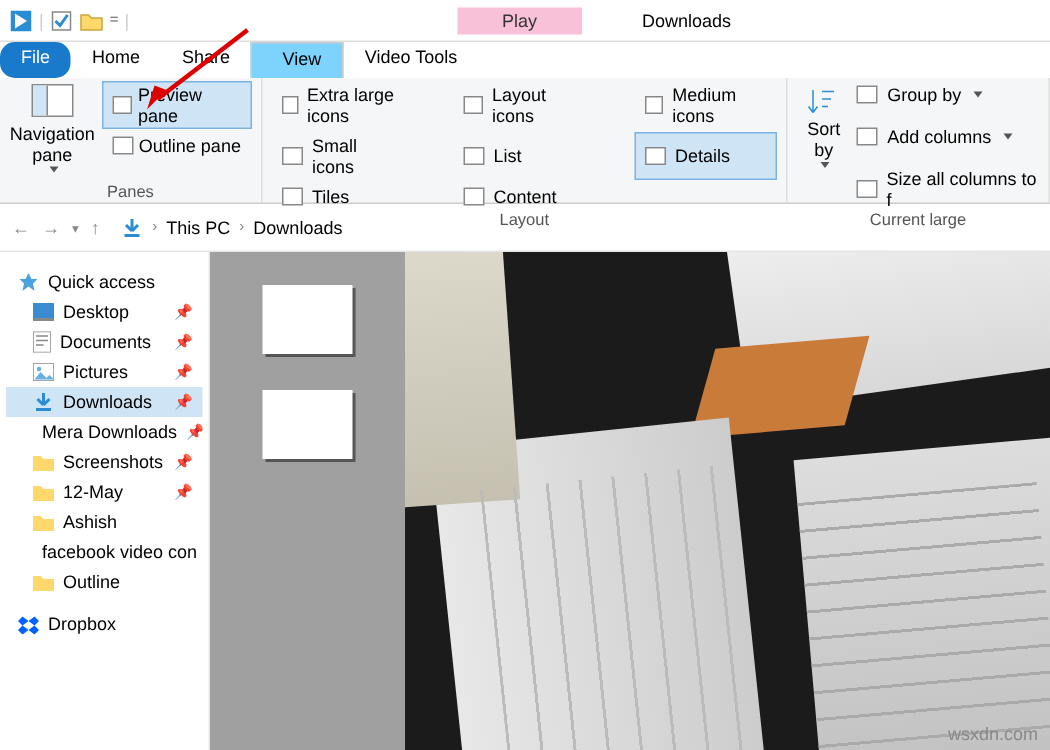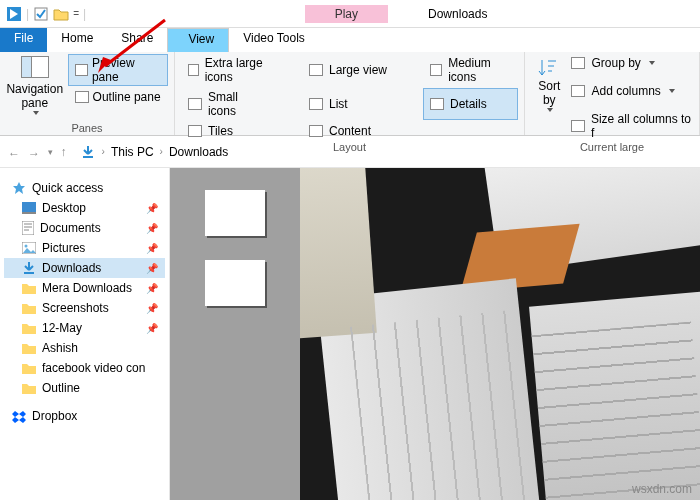--- a/index.html
+++ b/index.html
@@ -5,21 +5,21 @@
   * { box-sizing: border-box; margin: 0; padding: 0; font-family: "Segoe UI", sans-serif; }
   body { width: 700px; height: 500px; overflow: hidden; background: #fff; font-size: 12px; color: #000; position: relative; }
   .titlebar { height: 28px; display: flex; align-items: center; background: #fff; border-bottom: 1px solid #ddd; }
   .qat { display: flex; align-items: center; gap: 4px; padding: 0 6px; }
   .qat .icon { width: 16px; height: 16px; display: flex; align-items: center; justify-content: center; }
   .title-center { flex: 1; display: flex; justify-content: center; align-items: center; gap: 40px; }
   .play-tab { background: #f8c1d8; color: #333; padding: 2px 30px; font-size: 12px; }
   .title-text { font-size: 12px; }
   .menutabs { height: 24px; display: flex; align-items: stretch; background: #fff; }
   .menutab { padding: 3px 14px; color: #000; cursor: pointer; }
-  .menutab.file { background: #1979ca; color: #fff; }
+  .menutab.file { background: #1979ca; color: #fff; border-radius: 10px; }
   .menutab.active { border: 1px solid #ccc; border-bottom: none; background: #7dd3fc; padding-left: 20px; }
   .ribbon { display: flex; height: 84px; background: #f5f6f7; border-bottom: 1px solid #ccc; }
   .group { border-right: 1px solid #ddd; display: flex; flex-direction: column; padding: 2px 6px 0; }
   .group-body { flex: 1; display: flex; align-items: flex-start; gap: 4px; }
   .group-label { text-align: center; font-size: 11px; color: #555; padding: 1px 0; }
   .navpane-btn { display: flex; flex-direction: column; align-items: center; width: 60px; padding-top: 2px; }
   .navpane-btn .sq { width: 28px; height: 22px; border: 1px solid #888; background: #fff; position: relative; }
   .navpane-btn .sq::before { content: ""; position: absolute; left: 0; top: 0; width: 9px; height: 100%; background: #cfe5f6; border-right: 1px solid #888; }
   .pane-opts { display: flex; flex-direction: column; gap: 2px; }
   .pane-opt { display: flex; align-items: center; gap: 4px; padding: 1px 6px; border: 1px solid transparent; }
@@ -33,21 +33,21 @@
   .sort-ic { width: 22px; height: 22px; position: relative; }
   .cur-col { display: flex; flex-direction: column; gap: 14px; padding-top: 2px; }
   .cur-item { display: flex; align-items: center; gap: 6px; }
   .cur-item .cic { width: 14px; height: 12px; border: 1px solid #888; background: #fff; display: inline-block; }
   .addr { height: 32px; display: flex; align-items: center; gap: 8px; padding: 0 8px; border-bottom: 1px solid #e5e5e5; background: #fff; }
   .addr .nav-ic { color: #888; }
   .addr .field { flex: 1; display: flex; align-items: center; gap: 6px; border: 1px solid transparent; padding: 2px 4px; }
   .crumb { display: flex; align-items: center; gap: 6px; }
   .crumb-sep { color: #888; font-size: 10px; }
   .content { display: flex; height: 332px; }
-  .tree { width: 170px; border-right: 1px solid #e5e5e5; padding: 10px 4px 4px; overflow: hidden; }
+  .tree { width: 140px; border-right: 1px solid #e5e5e5; padding: 10px 4px 4px; overflow: hidden; }
   .tree-item { display: flex; align-items: center; gap: 6px; padding: 3px 6px 3px 18px; white-space: nowrap; overflow: hidden; }
   .tree-item.hdr { padding-left: 8px; color: #000; }
   .tree-item.sel { background: #cfe5f6; }
   .pin { margin-left: auto; color: #999; font-size: 10px; }
   .file-area { flex: 1; display: flex; background: #fff; }
   .thumb-col { width: 130px; background: #a0a0a0; display: flex; flex-direction: column; align-items: center; padding-top: 22px; gap: 24px; }
   .thumb { width: 60px; height: 46px; background: #fff; box-shadow: 2px 2px 0 #555; }
   .preview { flex: 1; background: #1b1b1b; position: relative; overflow: hidden; }
   .bld { position: absolute; background: #ededed; }
   .watermark { position: absolute; right: 8px; bottom: 4px; color: #888; font-size: 12px; }
@@ -118,21 +118,21 @@
 
   <div class="group layout" style="flex:1">
     <div class="group-body" style="flex-direction:column;gap:2px">
       <div class="row">
         <div class="layout-item">
             <span class="lic"></span>
             <span>Extra large icons</span>
           </div>
         <div class="layout-item">
             <span class="lic"></span>
-            <span>Large view</span>
+            <span>Layout icons</span>
           </div>
         <div class="layout-item">
             <span class="lic"></span>
             <span>Medium icons</span>
           </div>
       </div>
       <div class="row">
         <div class="layout-item">
             <span class="lic"></span>
             <span>Small icons</span>

